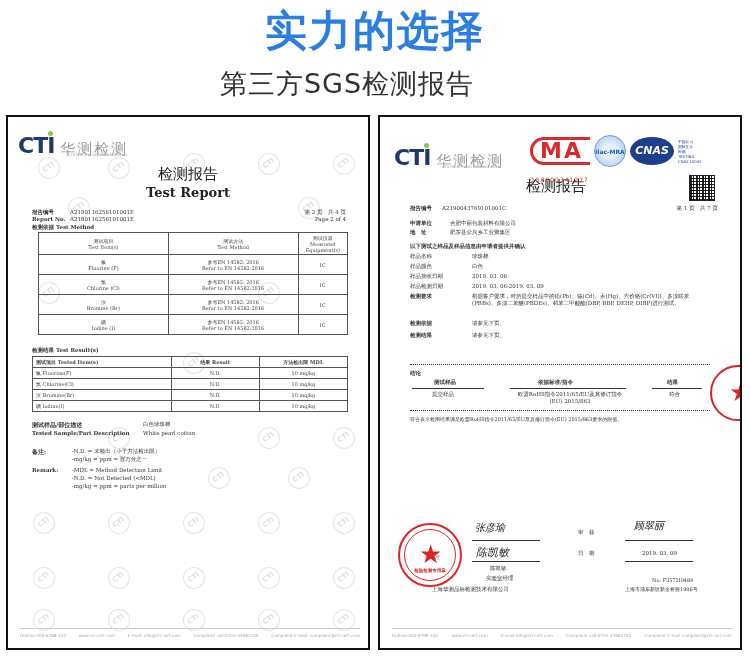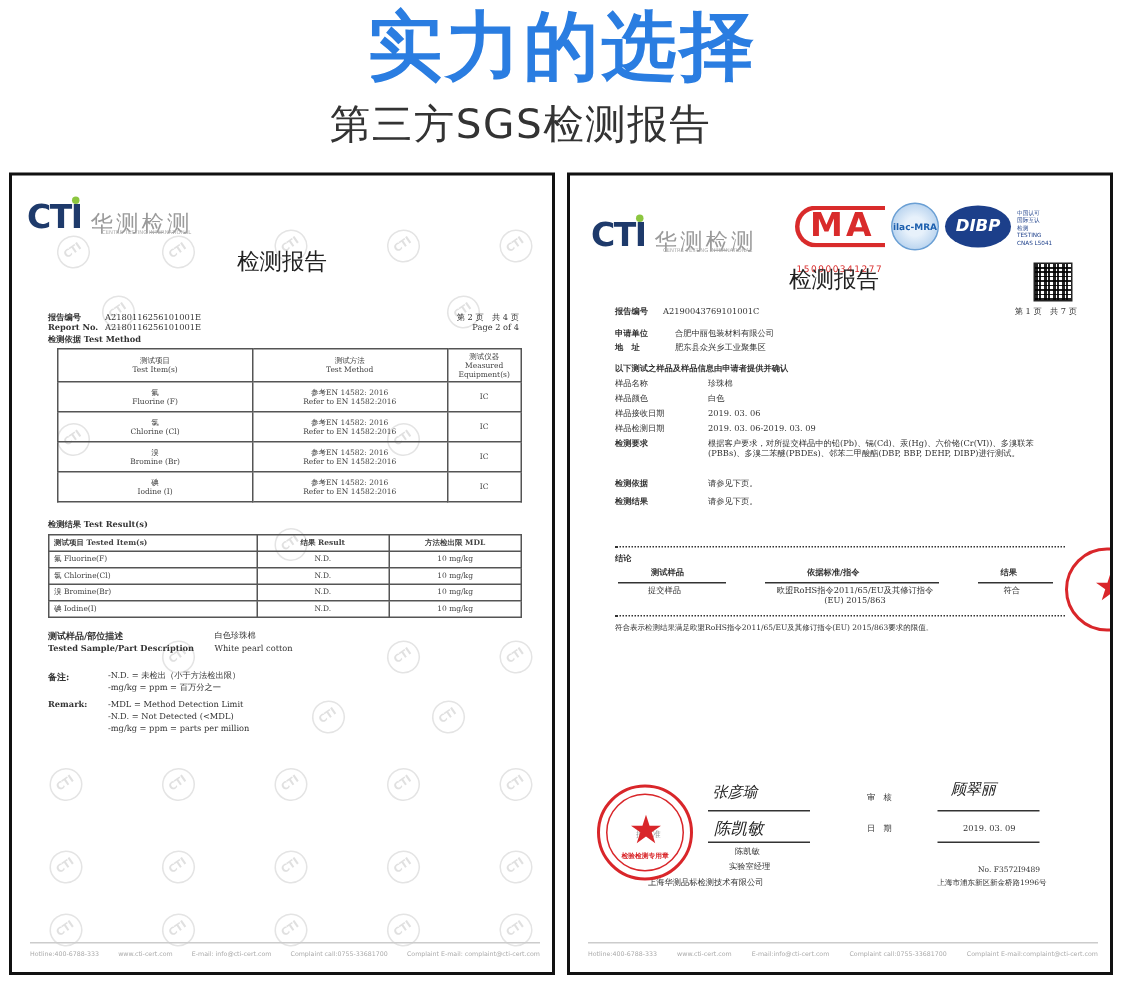--- a/index.html
+++ b/index.html
@@ -1,17 +1,17 @@
 <!DOCTYPE html>
 <html><head>
 <meta charset="utf-8">
 <style>
   * { box-sizing: border-box; margin: 0; padding: 0; }
   body { width: 750px; height: 656px; background: #fff; font-family: "DejaVu Serif", serif; position: relative; overflow: hidden; color: #222; }
-  .hero-title { position: absolute; top: 0; left: 0; width: 750px; text-align: center; font-family: "DejaVu Serif", serif; font-weight: bold; font-size: 50px; line-height: 62px; color: #2a7de1; letter-spacing: 2px; }
+  .hero-title { position: absolute; top: 0; left: 0; width: 750px; text-align: center; font-family: "DejaVu Serif", serif; font-weight: bold; font-size: 42px; line-height: 62px; color: #2a7de1; letter-spacing: 2px; }
   .hero-sub { position: absolute; top: 66px; left: 0; width: 694px; text-align: center; font-family: "DejaVu Sans", sans-serif; font-size: 27px; line-height: 36px; color: #333; letter-spacing: 1px; }
   .doc { position: absolute; top: 115px; height: 535px; border: 2px solid #111; background: #fff; overflow: hidden; }
   .doc.left { left: 6px; width: 364px; }
   .doc.right { left: 378px; width: 364px; }
   .wm { position: absolute; width: 22px; height: 22px; border: 1.5px solid #e4e4e4; border-radius: 50%; color: #e0e0e0; font-size: 7px; font-family: "DejaVu Sans", sans-serif; font-weight: bold; text-align: center; line-height: 19px; transform: rotate(-35deg); }
   .cti-logo { position: absolute; display: flex; align-items: flex-end; }
   .cti-mark { font-family: "DejaVu Sans", sans-serif; font-weight: bold; font-size: 22px; color: #1e3a6b; letter-spacing: -1px; position: relative; line-height: 22px; }
   .cti-dot { position: absolute; top: -4px; right: 1px; width: 5px; height: 5px; background: #8cc63f; border-radius: 50%; }
   .cti-cn { font-family: "DejaVu Sans", sans-serif; color: #9a9a9a; font-size: 15px; margin-left: 6px; letter-spacing: 2px; line-height: 16px; }
   .cti-en { position: absolute; font-size: 3.5px; color: #aaa; font-family: "DejaVu Sans", sans-serif; }
@@ -79,20 +79,21 @@
   <div class="wm" style="left:250px;top:492px">CTI</div>
   <div class="wm" style="left:325px;top:492px">CTI</div>
 
   <div class="cti-logo" style="left:10px;top:18px">
     <span class="cti-mark"><span>CTI</span><span class="cti-dot"></span></span>
     <span class="cti-cn">华测检测</span>
   </div>
   <div class="cti-en" style="left:60px;top:36px">CENTRE TESTING INTERNATIONAL</div>
 
   <div class="title-cn" style="top:48px">检测报告</div>
+  <div class="title-en" style="top:68px">Test Report</div>
 
   <div class="t b" style="left:24px;top:92px">报告编号</div>
   <div class="t" style="left:62px;top:92px">A2180116256101001E</div>
   <div class="t b" style="left:24px;top:99px">Report No.</div>
   <div class="t" style="left:62px;top:99px">A2180116256101001E</div>
   <div class="t" style="right:22px;top:92px">第 2 页　共 4 页</div>
   <div class="t" style="right:22px;top:99px">Page 2 of 4</div>
   <div class="t b" style="left:24px;top:107px">检测依据 Test Method</div>
 
   <table class="tm" style="left:30px;top:115px;width:310px">
@@ -181,21 +182,21 @@
 <div class="doc right">
   <div class="cti-logo" style="left:14px;top:30px">
     <span class="cti-mark"><span>CTI</span><span class="cti-dot"></span></span>
     <span class="cti-cn">华测检测</span>
   </div>
   <div class="cti-en" style="left:62px;top:48px">CENTRE TESTING INTERNATIONAL</div>
 
   <div class="cert-row" style="left:150px;top:18px">
     <div class="cma"><span>MA</span><span class="cma-num">150900341277</span></div>
     <div class="ilac">ilac-MRA</div>
-    <div class="cnas">DIBP</div>
+    <div class="cnas">CNAS</div>
     <div class="cnas-txt">
       <div>中国认可</div>
       <div>国际互认</div>
       <div>检测</div>
       <div>TESTING</div>
       <div>CNAS L5041</div>
     </div>
   </div>
   <div class="qr" style="left:309px;top:58px"></div>
 

